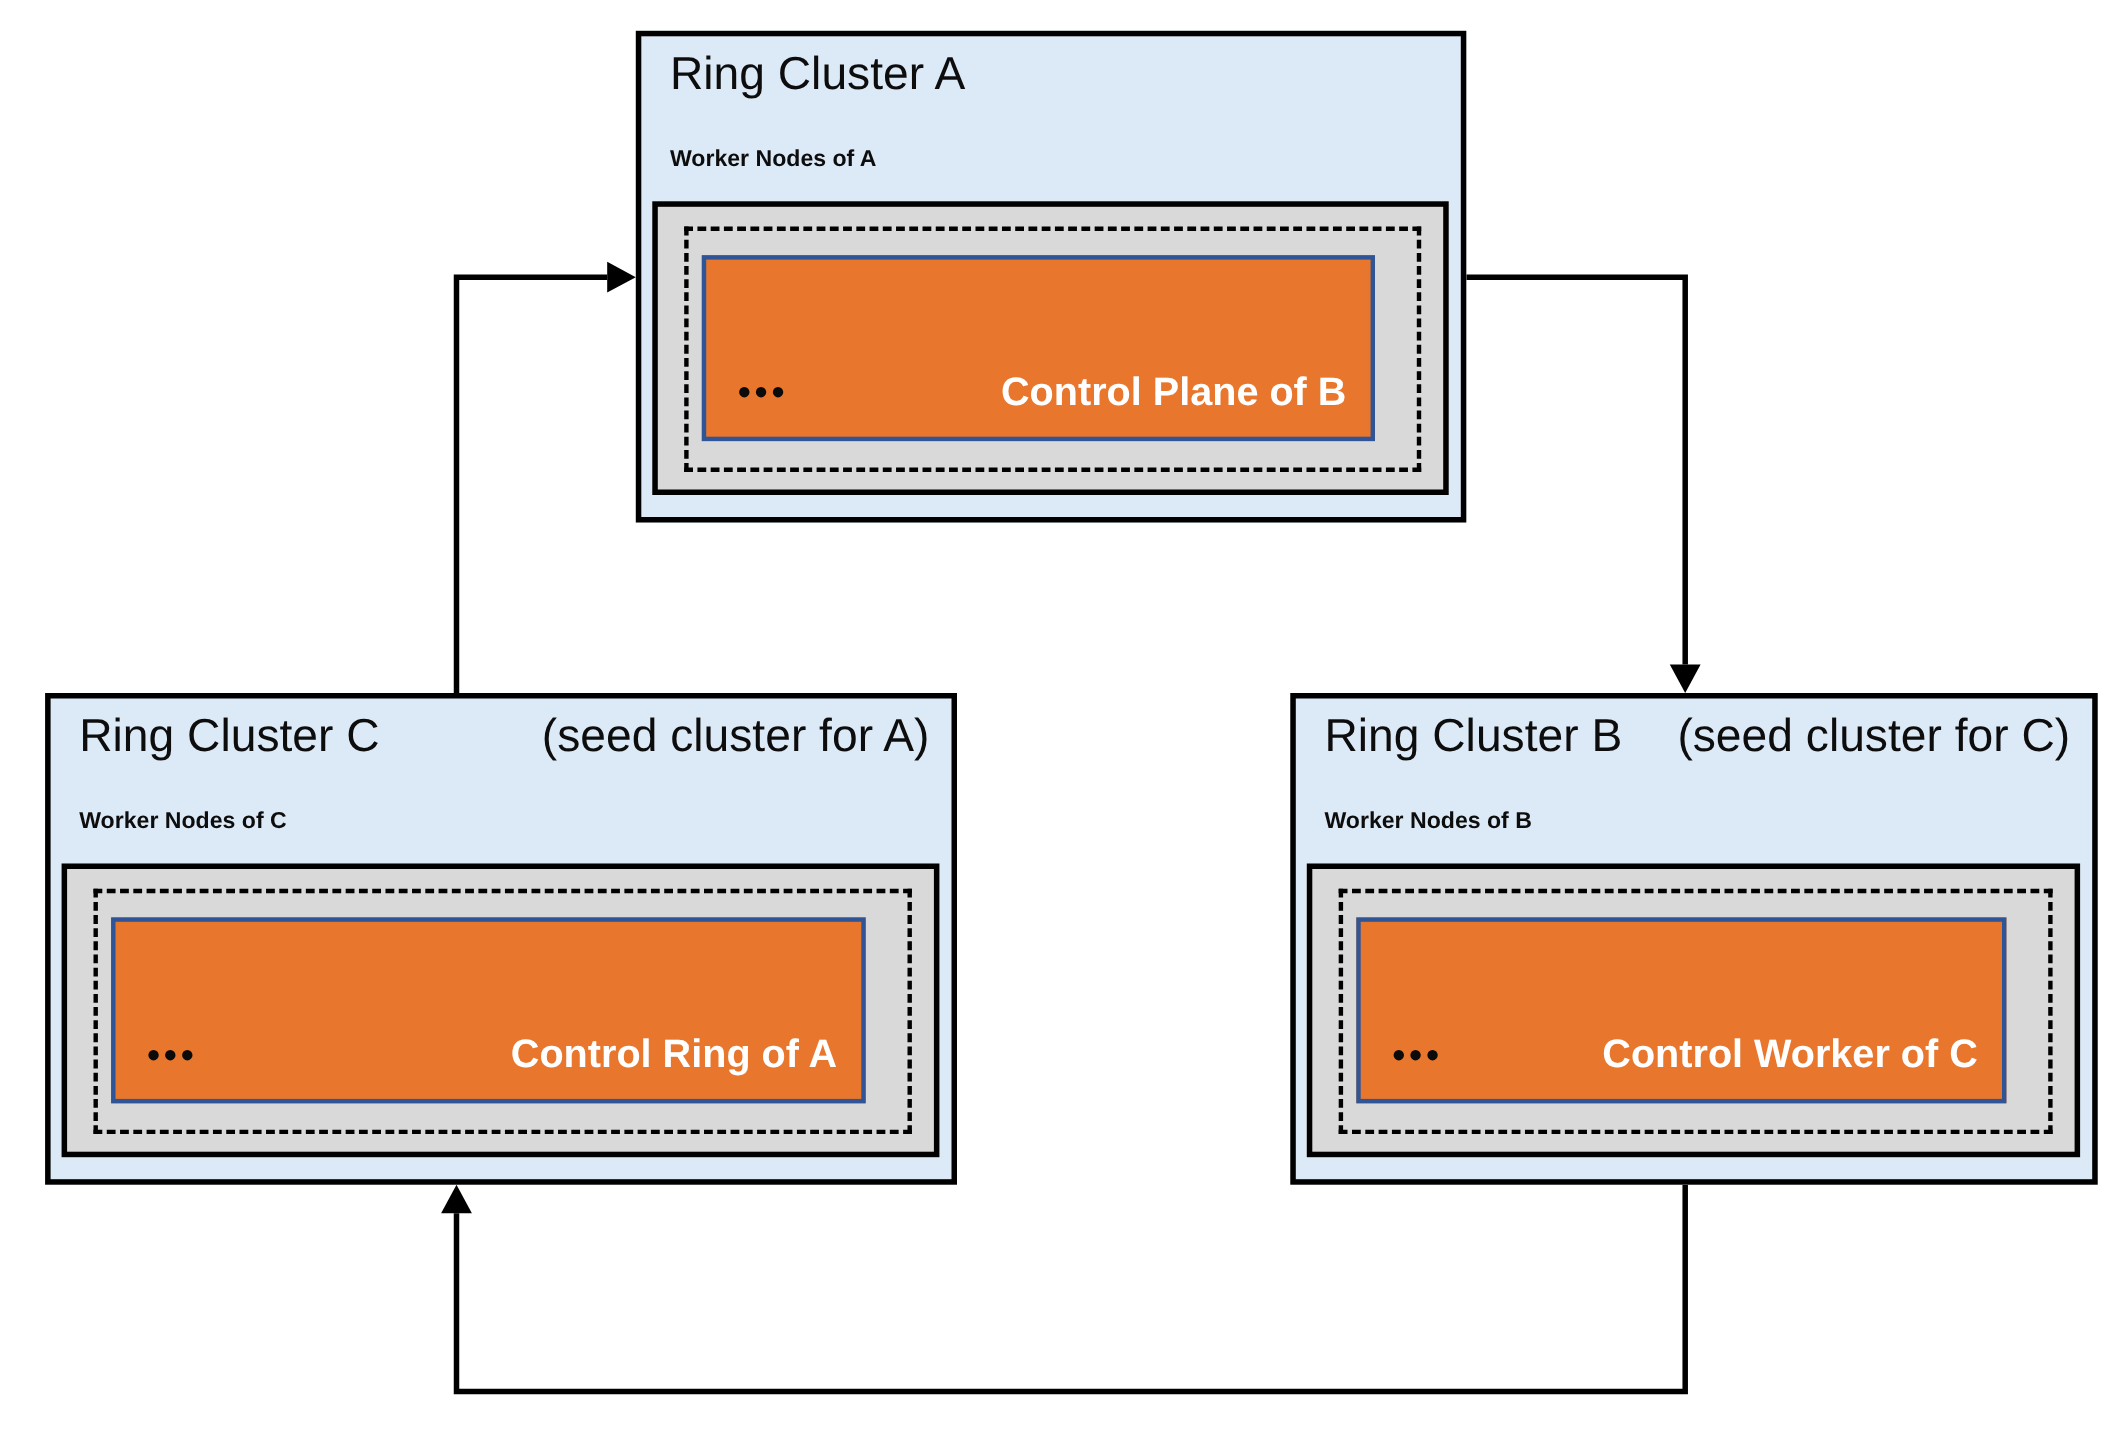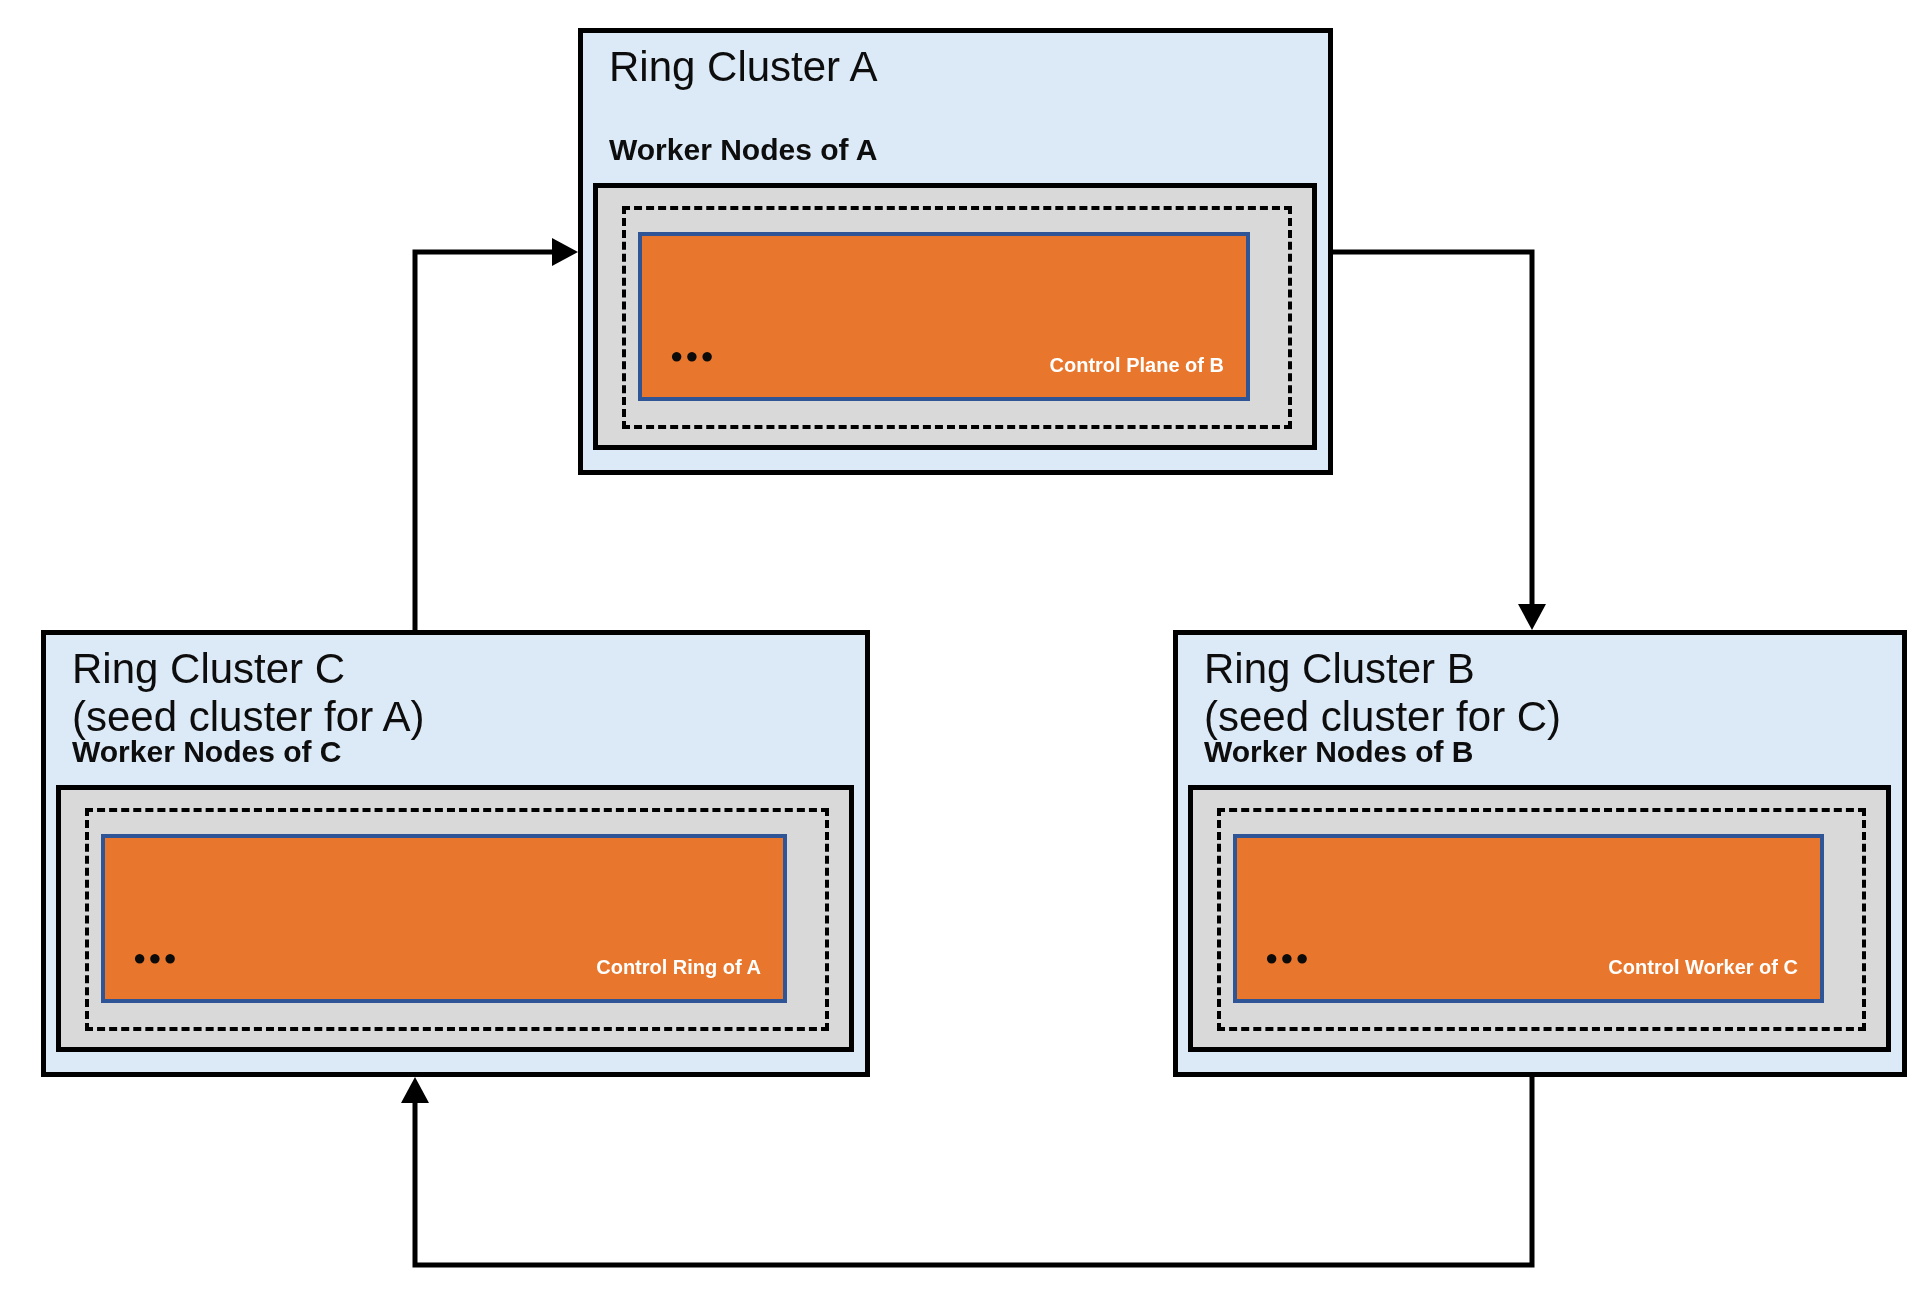--- a/index.html
+++ b/index.html
@@ -22,25 +22,24 @@
   }
   #cluster-a { left: 578px; top: 28px;  width: 755px; height: 447px; }
   #cluster-c { left: 41px;  top: 630px; width: 829px; height: 447px; }
   #cluster-b { left: 1173px;top: 630px; width: 734px; height: 447px; padding-left: 32px; }
 
   .cluster-title {
     position: absolute; top: 10px; left: 26px; right: 20px;
     display: flex; justify-content: space-between; align-items: baseline;
     font-size: 42px; line-height: 1.15; color: #0d0d0d;
     white-space: nowrap;
-    flex-direction: column;
   }
   .worker-label {
     position: absolute; top: 100px; left: 26px;
-    font-size: 30px; font-weight: bold; color: #0d0d0d;
+    font-size: 21px; font-weight: bold; color: #0d0d0d;
   }
   .node-box {
     position: absolute; left: 10px; right: 11px; top: 150px; bottom: 20px;
     background: #d9d9d9; border: 5px solid #000000;
     box-sizing: border-box;
   }
   .dashed-box {
     position: absolute; left: 24px; right: 20px; top: 18px; bottom: 16px;
     border: 4px dashed #000000;
     box-sizing: border-box;
@@ -50,21 +49,21 @@
     background: #e8762c; border: 4px solid #2f5597;
     box-sizing: border-box;
   }
   .dots {
     position: absolute; left: 28px; bottom: 30px;
     font-size: 22px; font-weight: bold; letter-spacing: 2px;
     color: #0b0b0b; line-height: 1;
   }
   .control-label {
     position: absolute; right: 22px; bottom: 20px;
-    font-size: 20px; font-weight: bold; color: #ffffff;
+    font-size: 36px; font-weight: bold; color: #ffffff;
     white-space: nowrap;
   }
 </style>
 </head>
 <body>
 
 <div class="stage">
 
   <svg class="arrows" viewBox="0 0 1924 1306" xmlns="http://www.w3.org/2000/svg">
 

